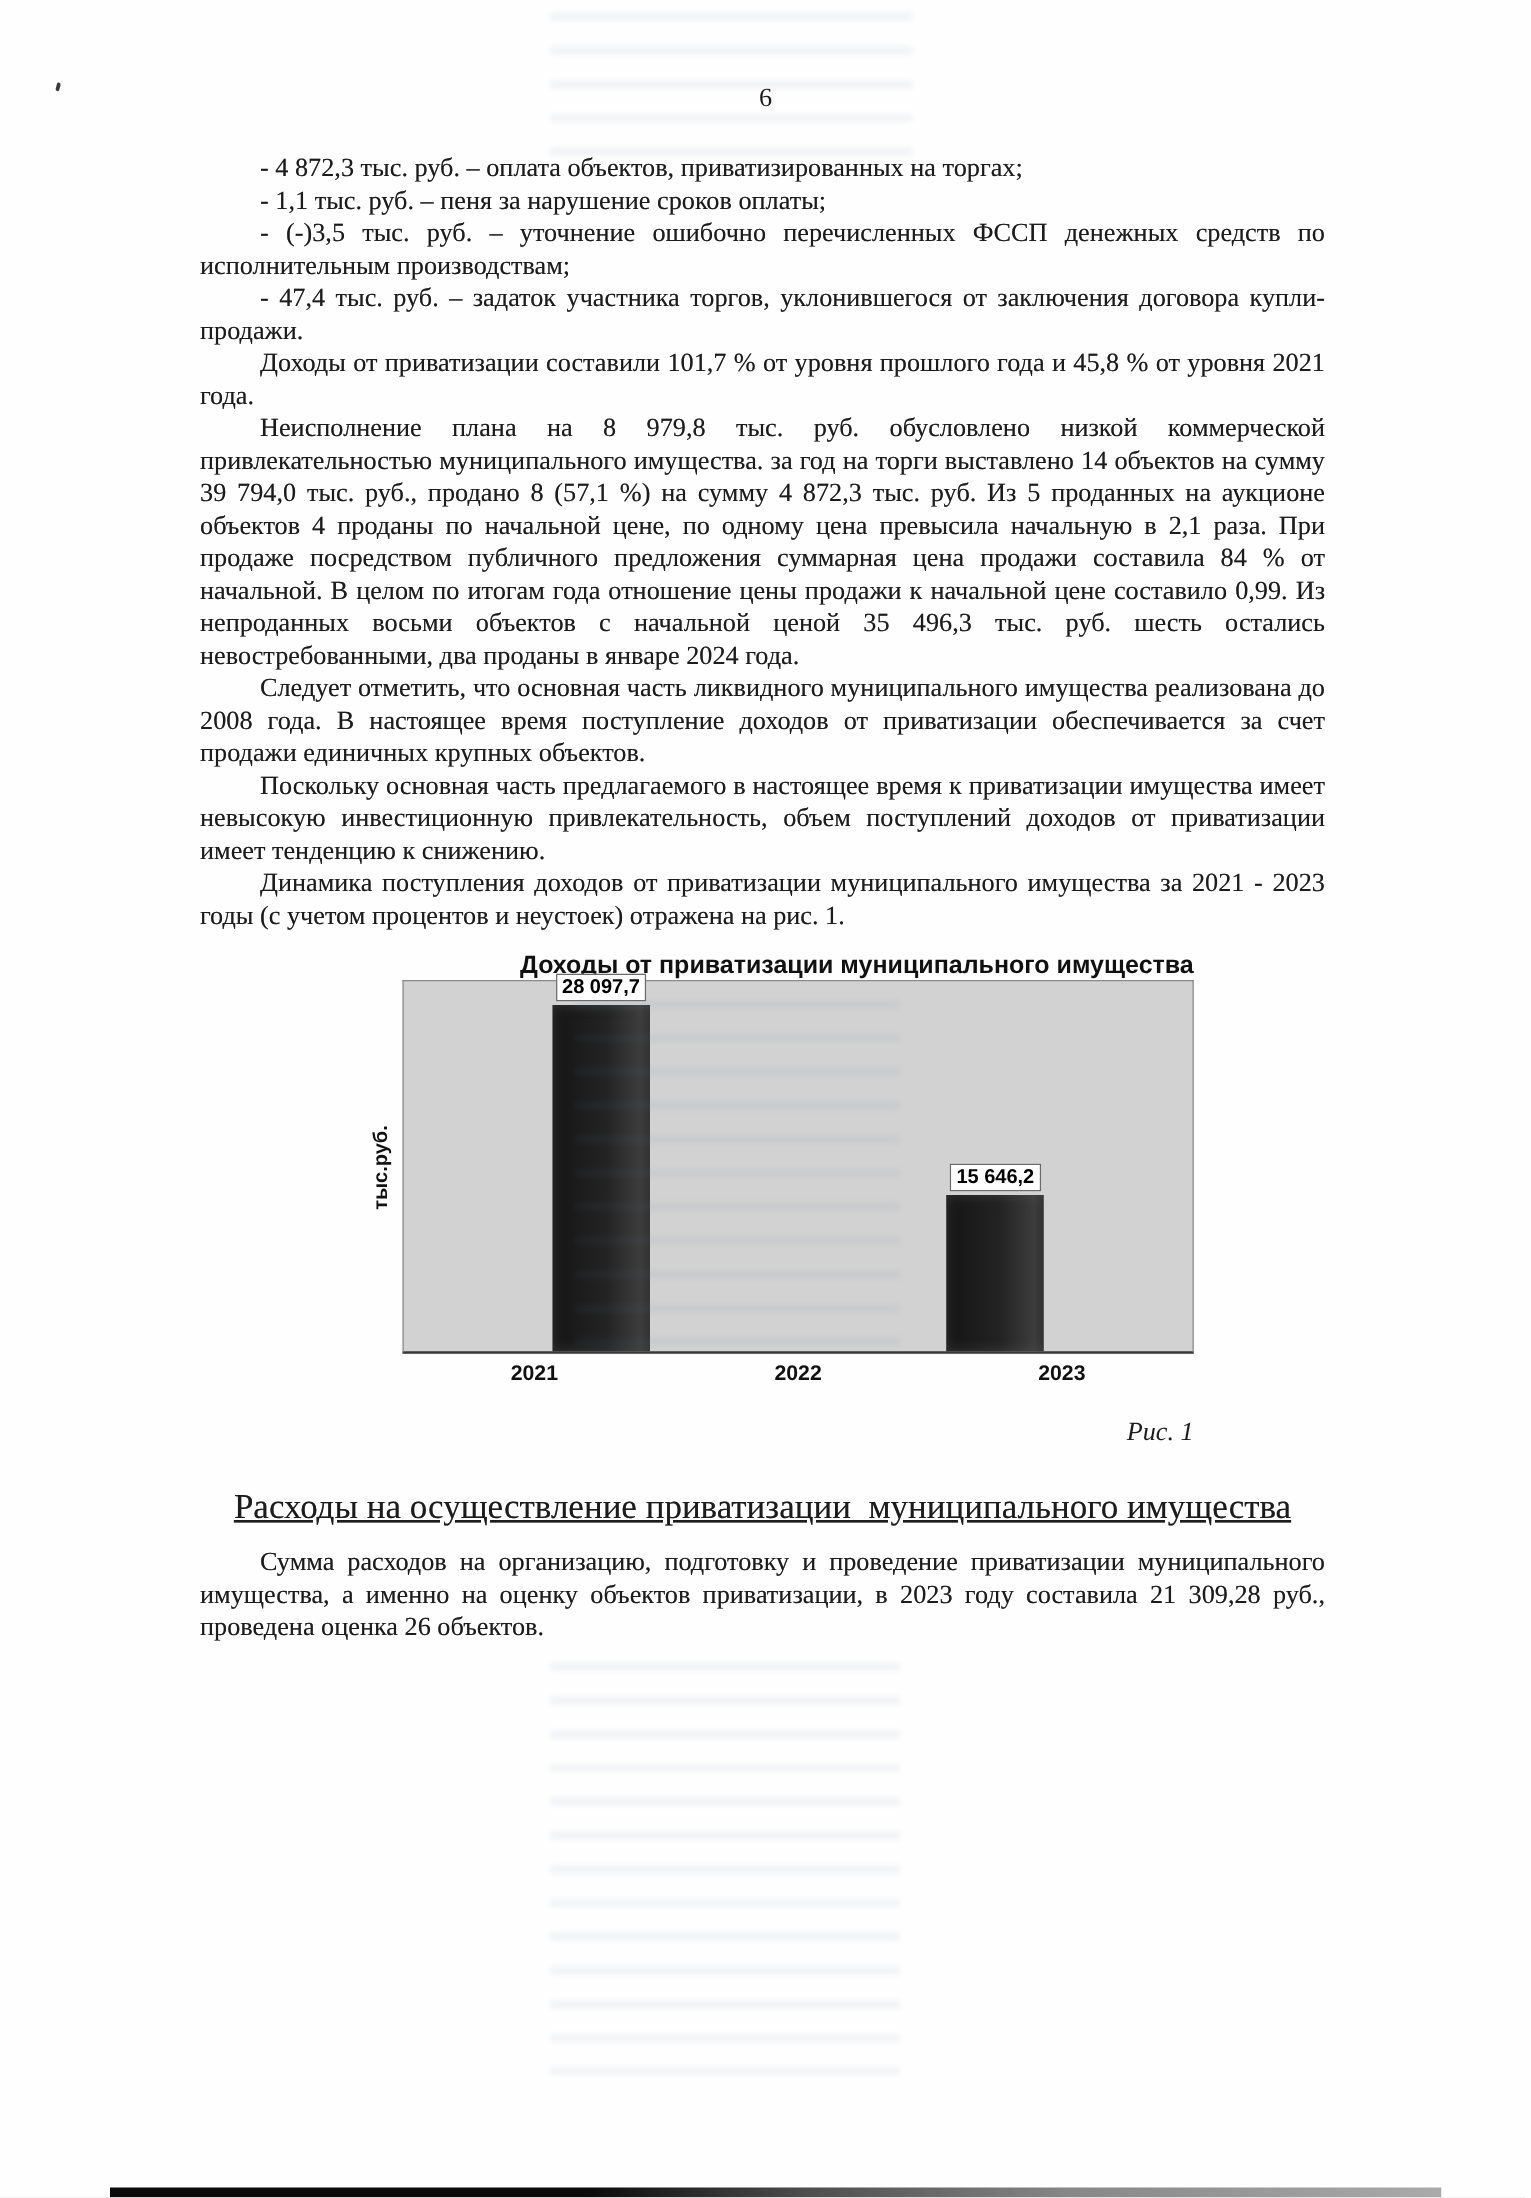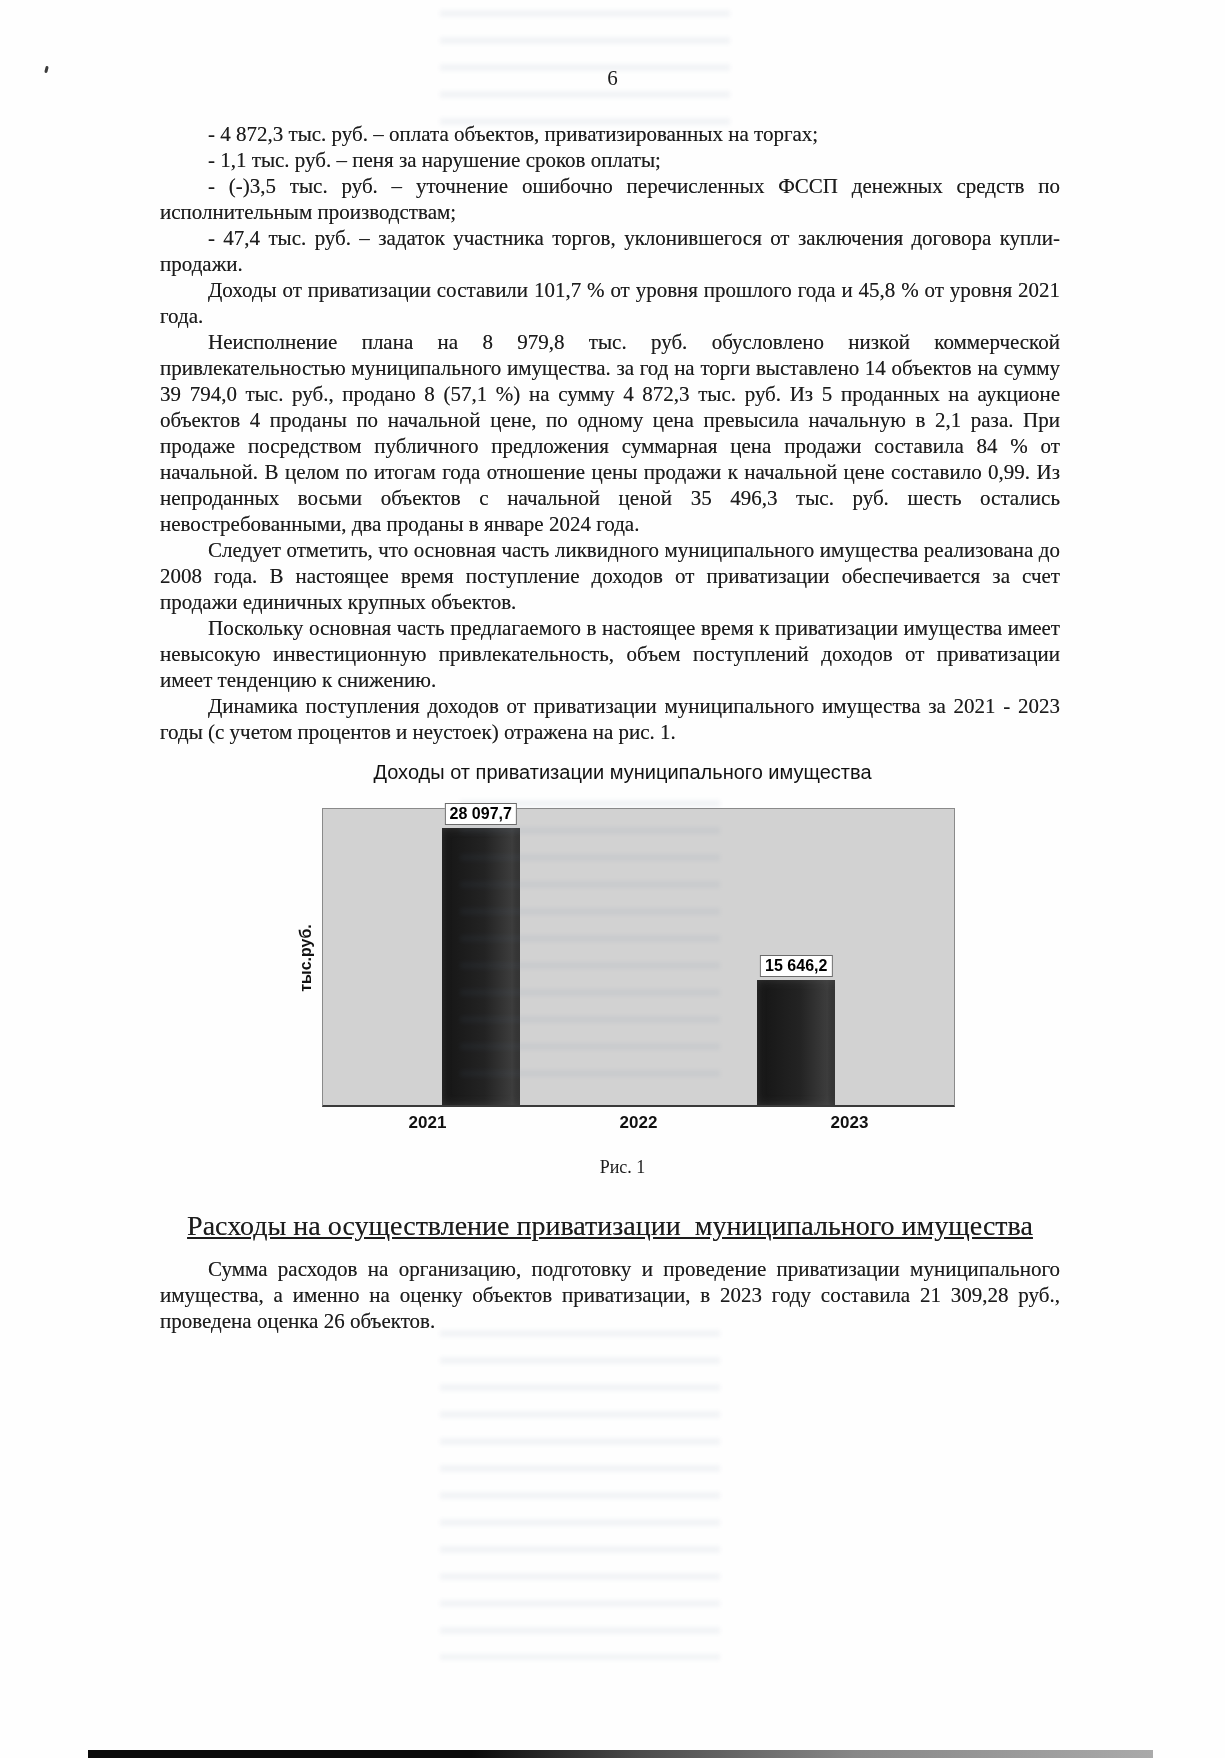--- a/index.html
+++ b/index.html
@@ -27,25 +27,25 @@
     text-align:justify;
     text-indent:48px;
     text-shadow:0 0 .4px rgba(20,20,20,.55);
   }
   
   .chart{
     width:665px;
     margin:16px 0 0 130px;
   }
   .chart-title{
-    text-align:center;
+    text-align:right;
     font-family:"Liberation Sans","DejaVu Sans",sans-serif;
-    font-weight:normal;
+    font-weight:bold;
     font-size:20px;
-    margin-bottom:24px;
+    margin-bottom:0;
     color:#111;
   }
   .chart-row{display:flex;}
   .ylab-col{
     width:32px;
     display:flex;align-items:center;justify-content:center;
   }
   .ylab{
     transform:rotate(-90deg);
     font-family:"Liberation Sans","DejaVu Sans",sans-serif;
@@ -95,23 +95,24 @@
     margin-top:6px;
   }
   .x-labels span{
     width:78px;text-align:center;
     font-family:"Liberation Sans","DejaVu Sans",sans-serif;
     font-weight:bold;
     font-size:17px;
     color:#111;
   }
   .fig-caption{
-    text-align:center;
-    font-size:18px;
+    text-align:right;
+    font-size:21px;
     margin-top:24px;
+    font-style:italic;
   }
   
   .section-heading{
     margin-top:32px;
     text-align:center;
     font-size:28px;
     text-decoration:underline;
     white-space:pre-wrap;
     text-shadow:0 0 .4px rgba(20,20,20,.55);
   }

